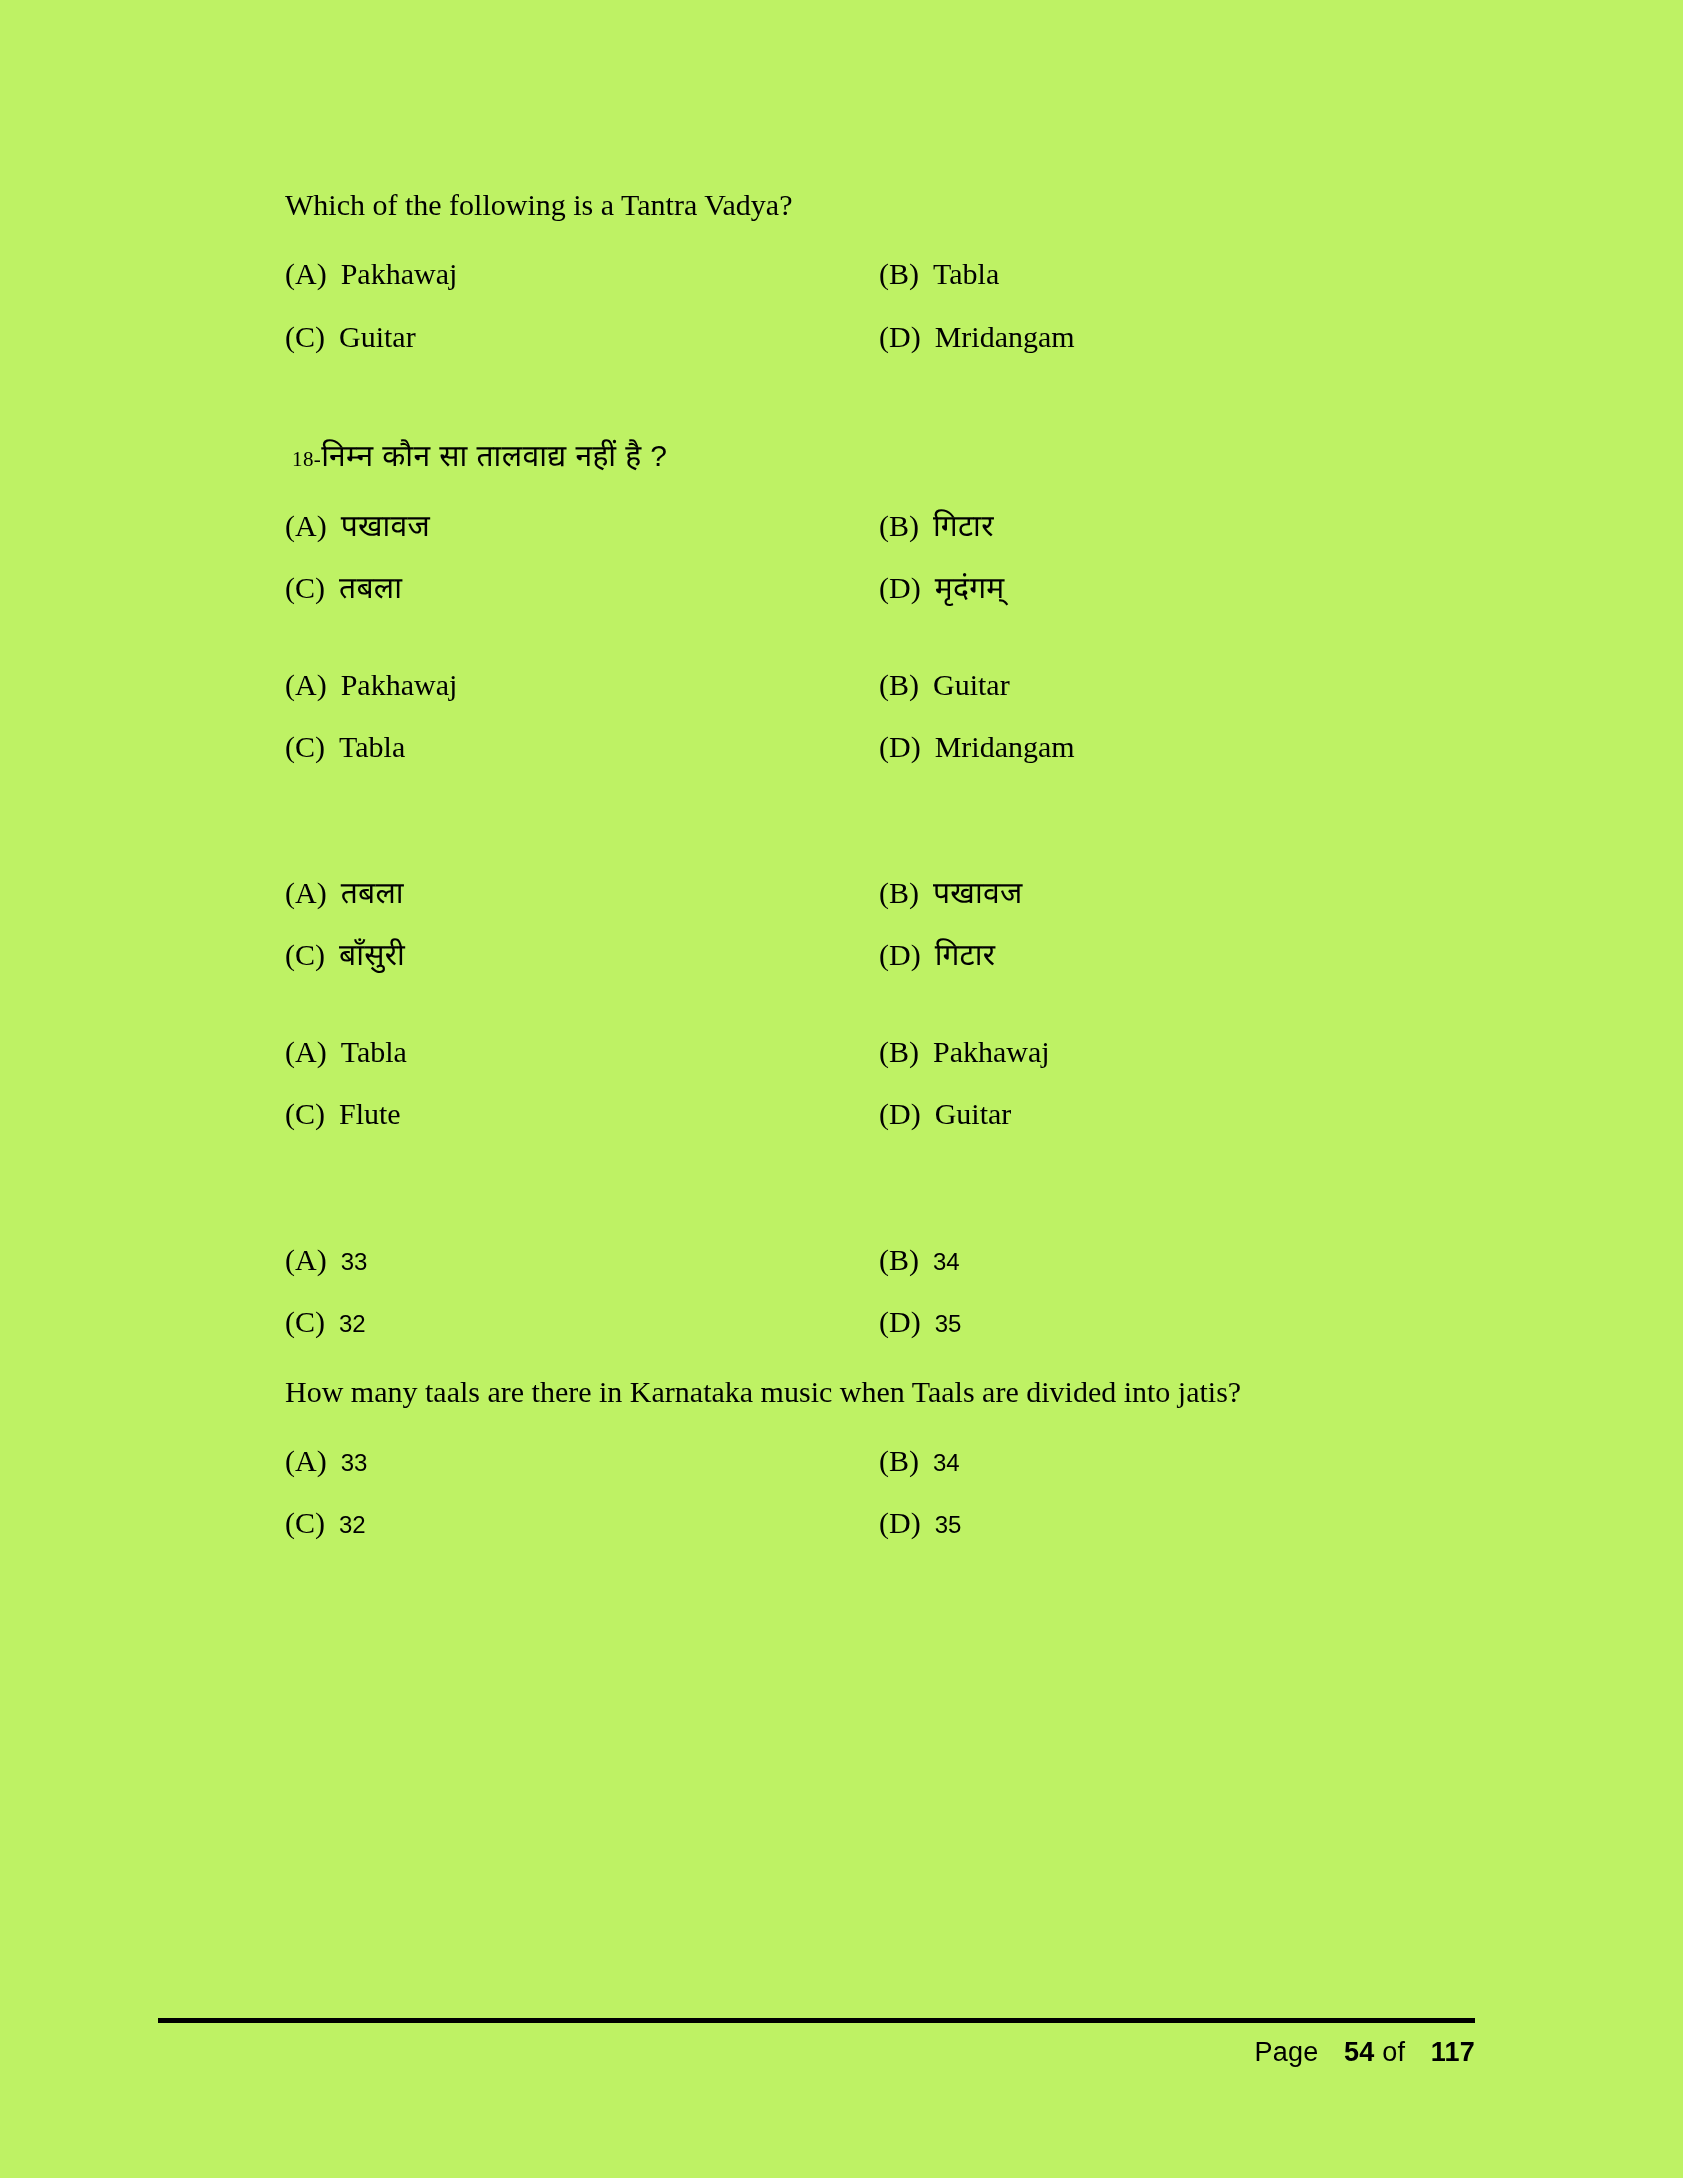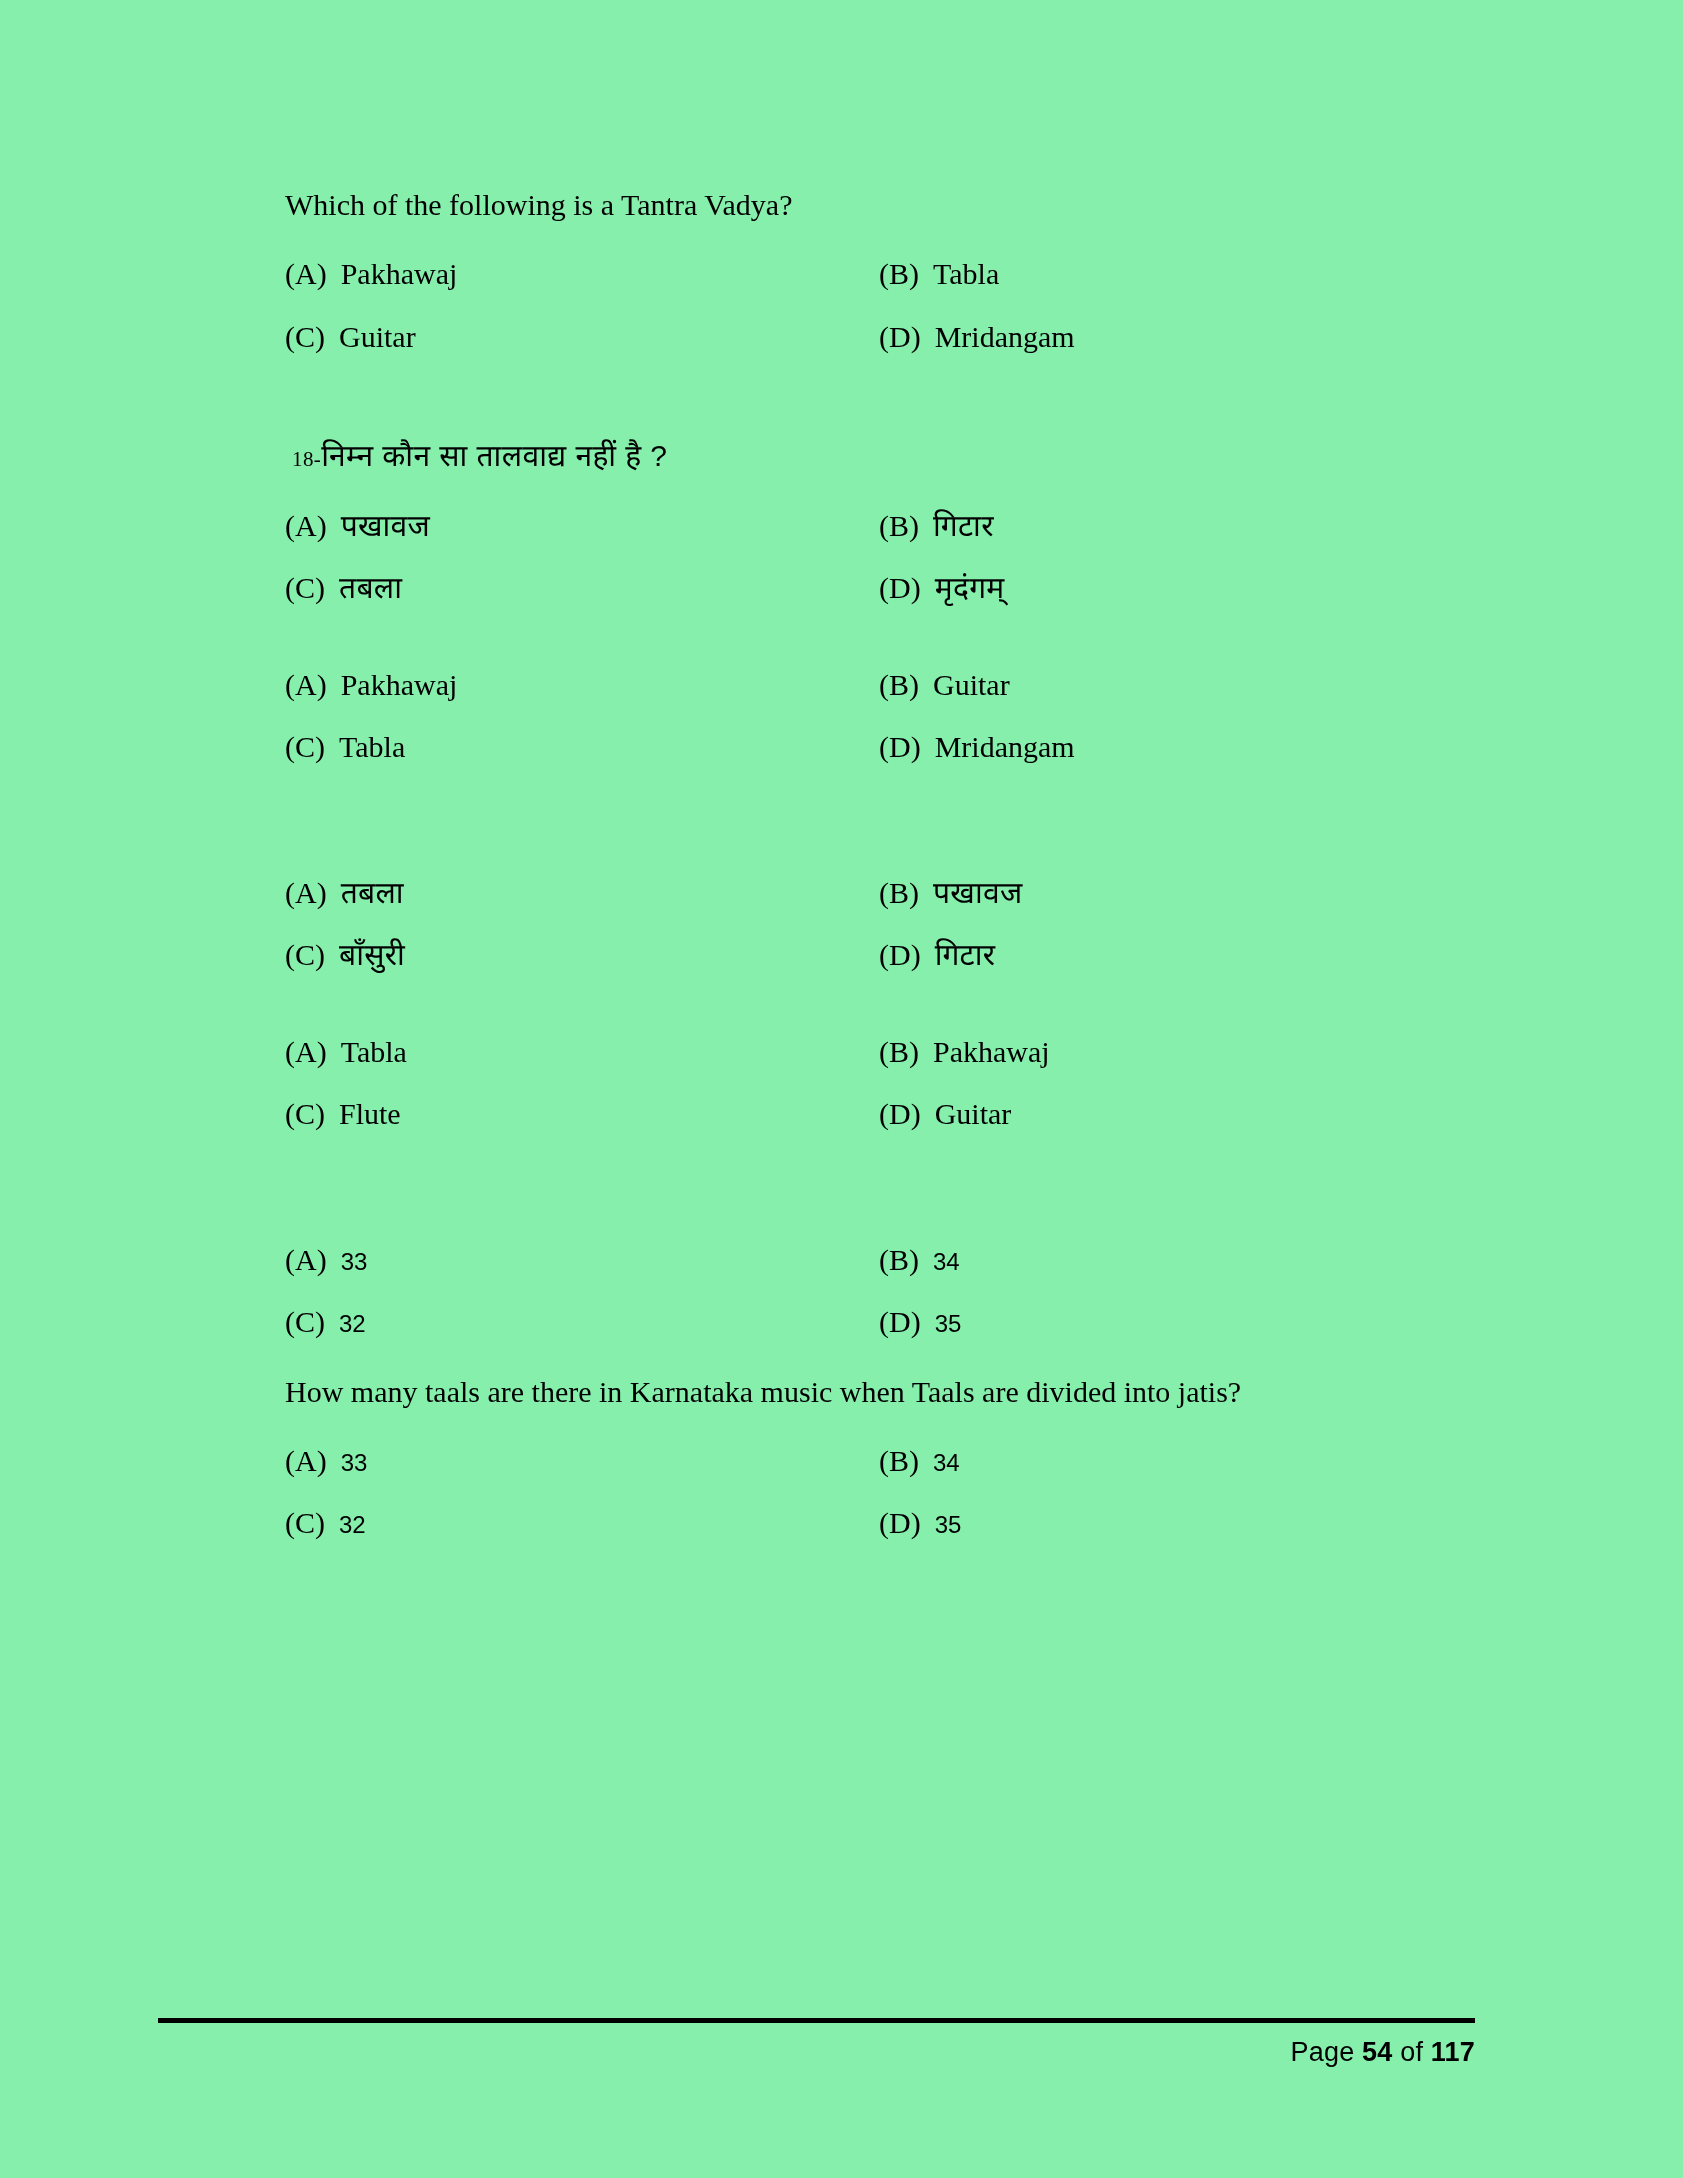--- a/index.html
+++ b/index.html
@@ -15,21 +15,21 @@
     color: #000000;
     overflow: hidden;
   }
 
   .page {
     position: absolute;
     left: 0;
     top: 0;
     width: 1683px;
     height: 2178px;
-    background: #86efac;
+    background: #bef264;
   }
 
   .content {
     position: absolute;
     left: 0;
     top: 0;
     width: 1683px;
   }
 
   
@@ -120,21 +120,21 @@
     background: #000000;
   }
   .footer-text {
     margin-top: 14px;
     text-align: right;
     font-family: "Liberation Sans", "DejaVu Sans", sans-serif;
     font-size: 27px;
     color: #000000;
     letter-spacing: 0.2px;
   }
-  .footer-text .strong { font-weight: bold; }
+  .footer-text .strong { font-weight: bold; margin-left: 18px; }
   .footer-text .light  { font-weight: normal; }
 </style>
 </head>
 <body>
 
 <div class="page">
 
   <div class="content" style="padding-top:184px;">
 
     <div class="qblock">

